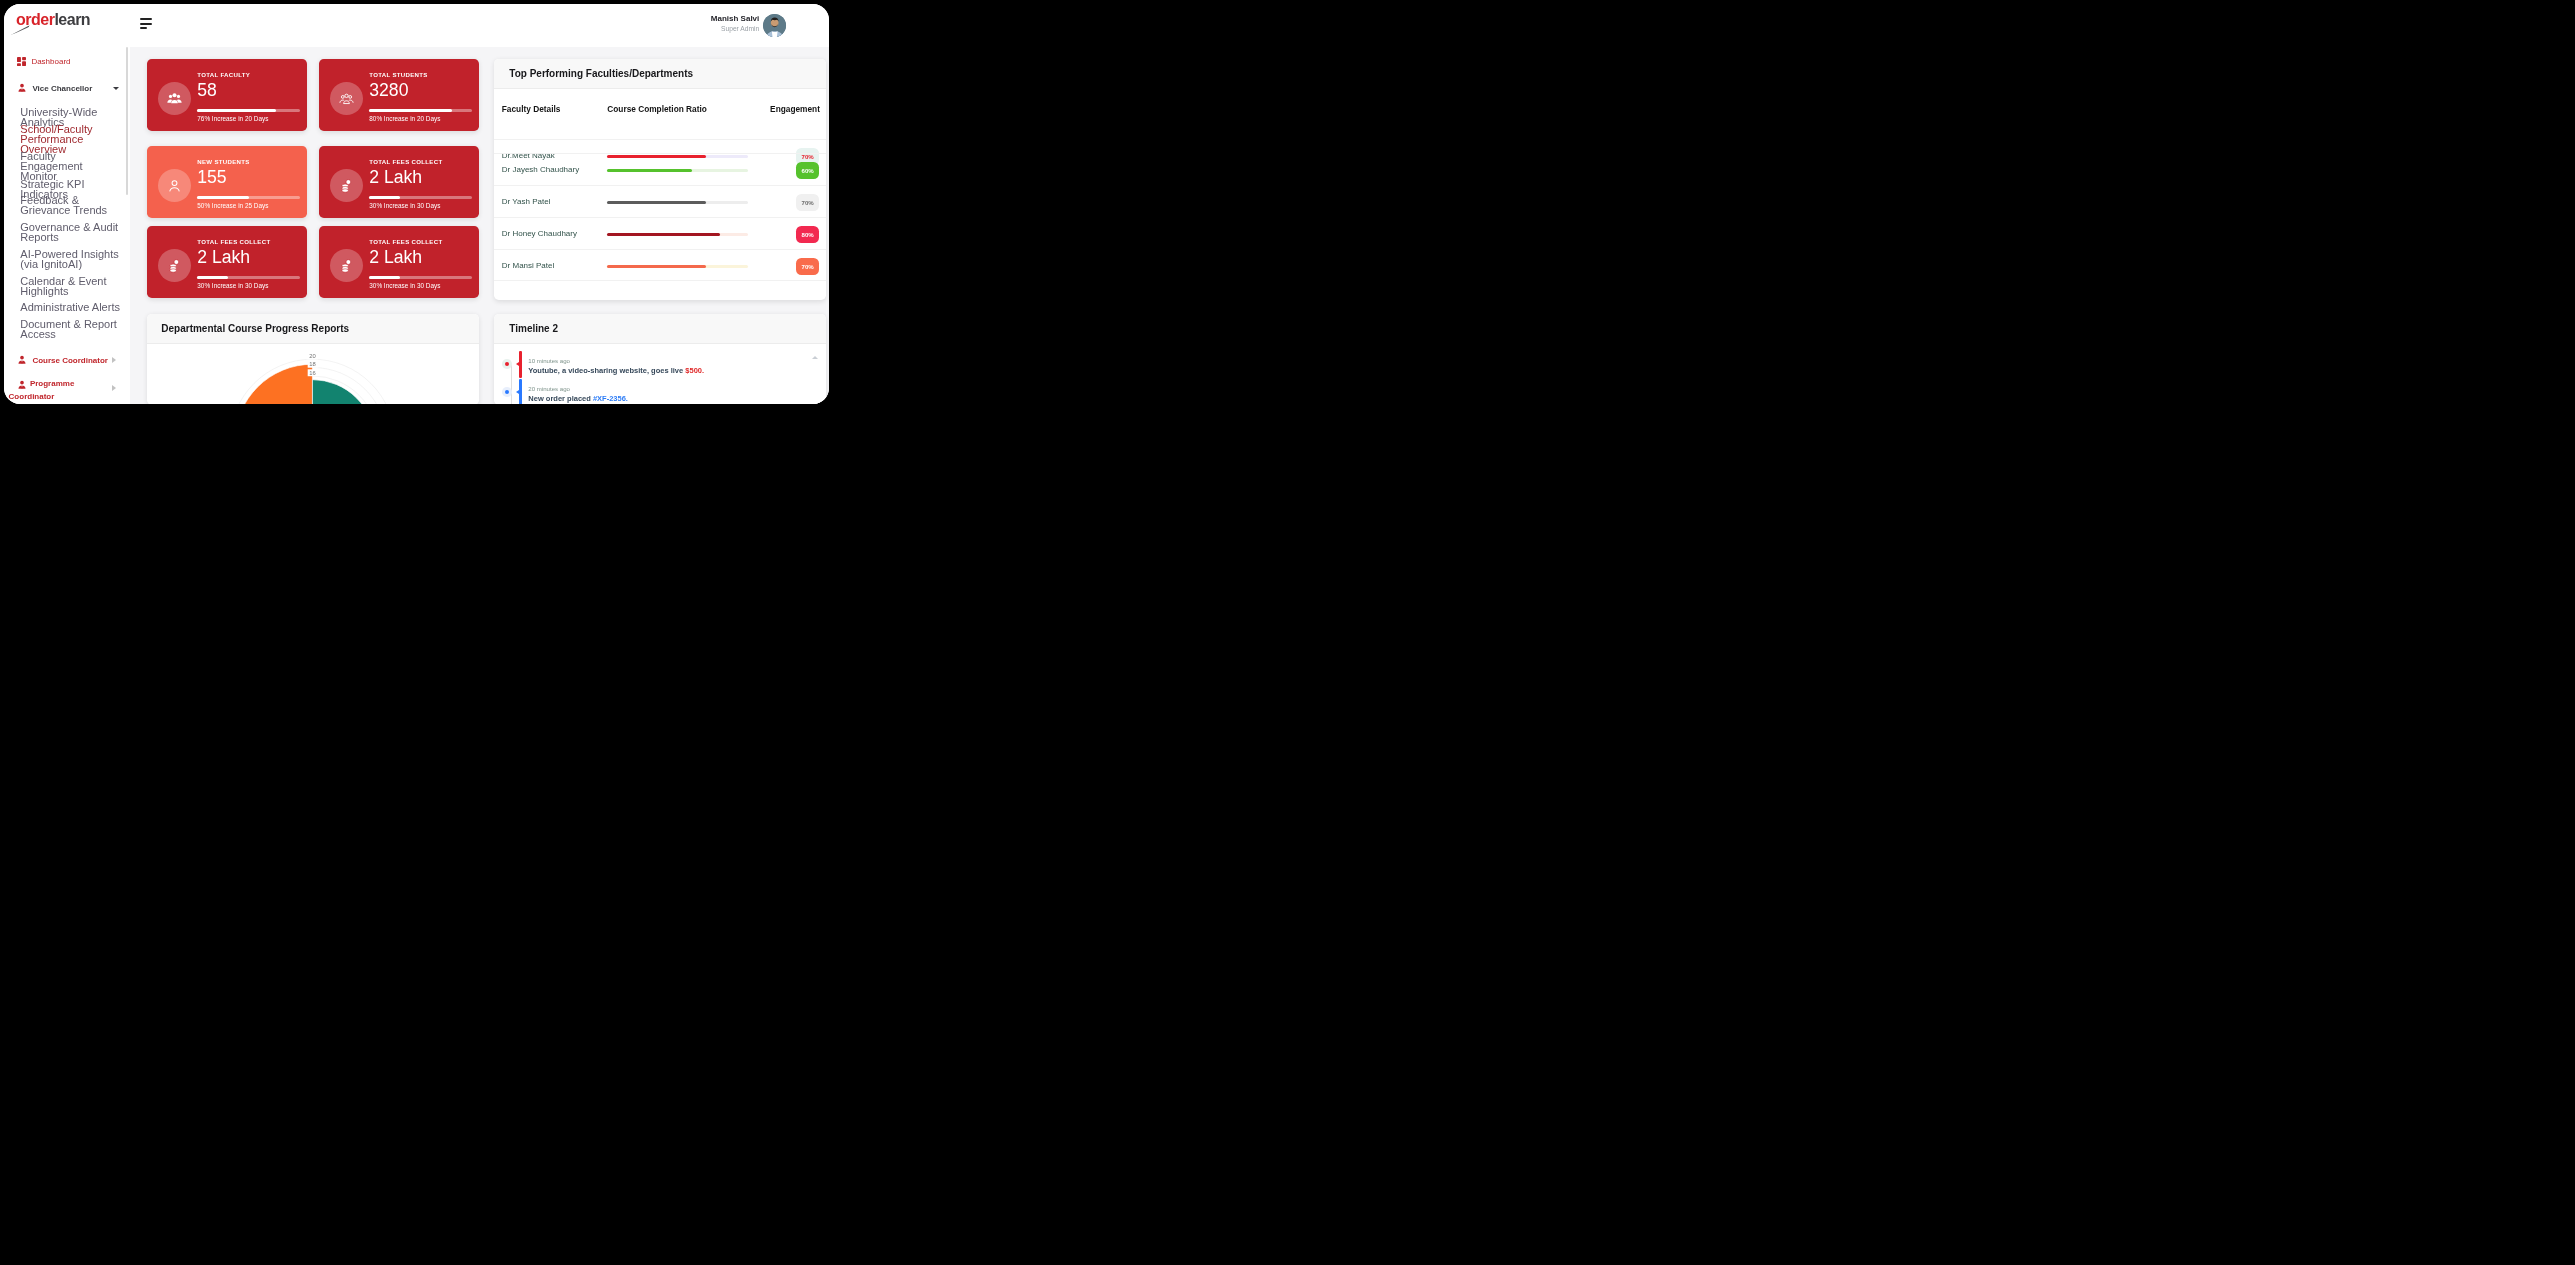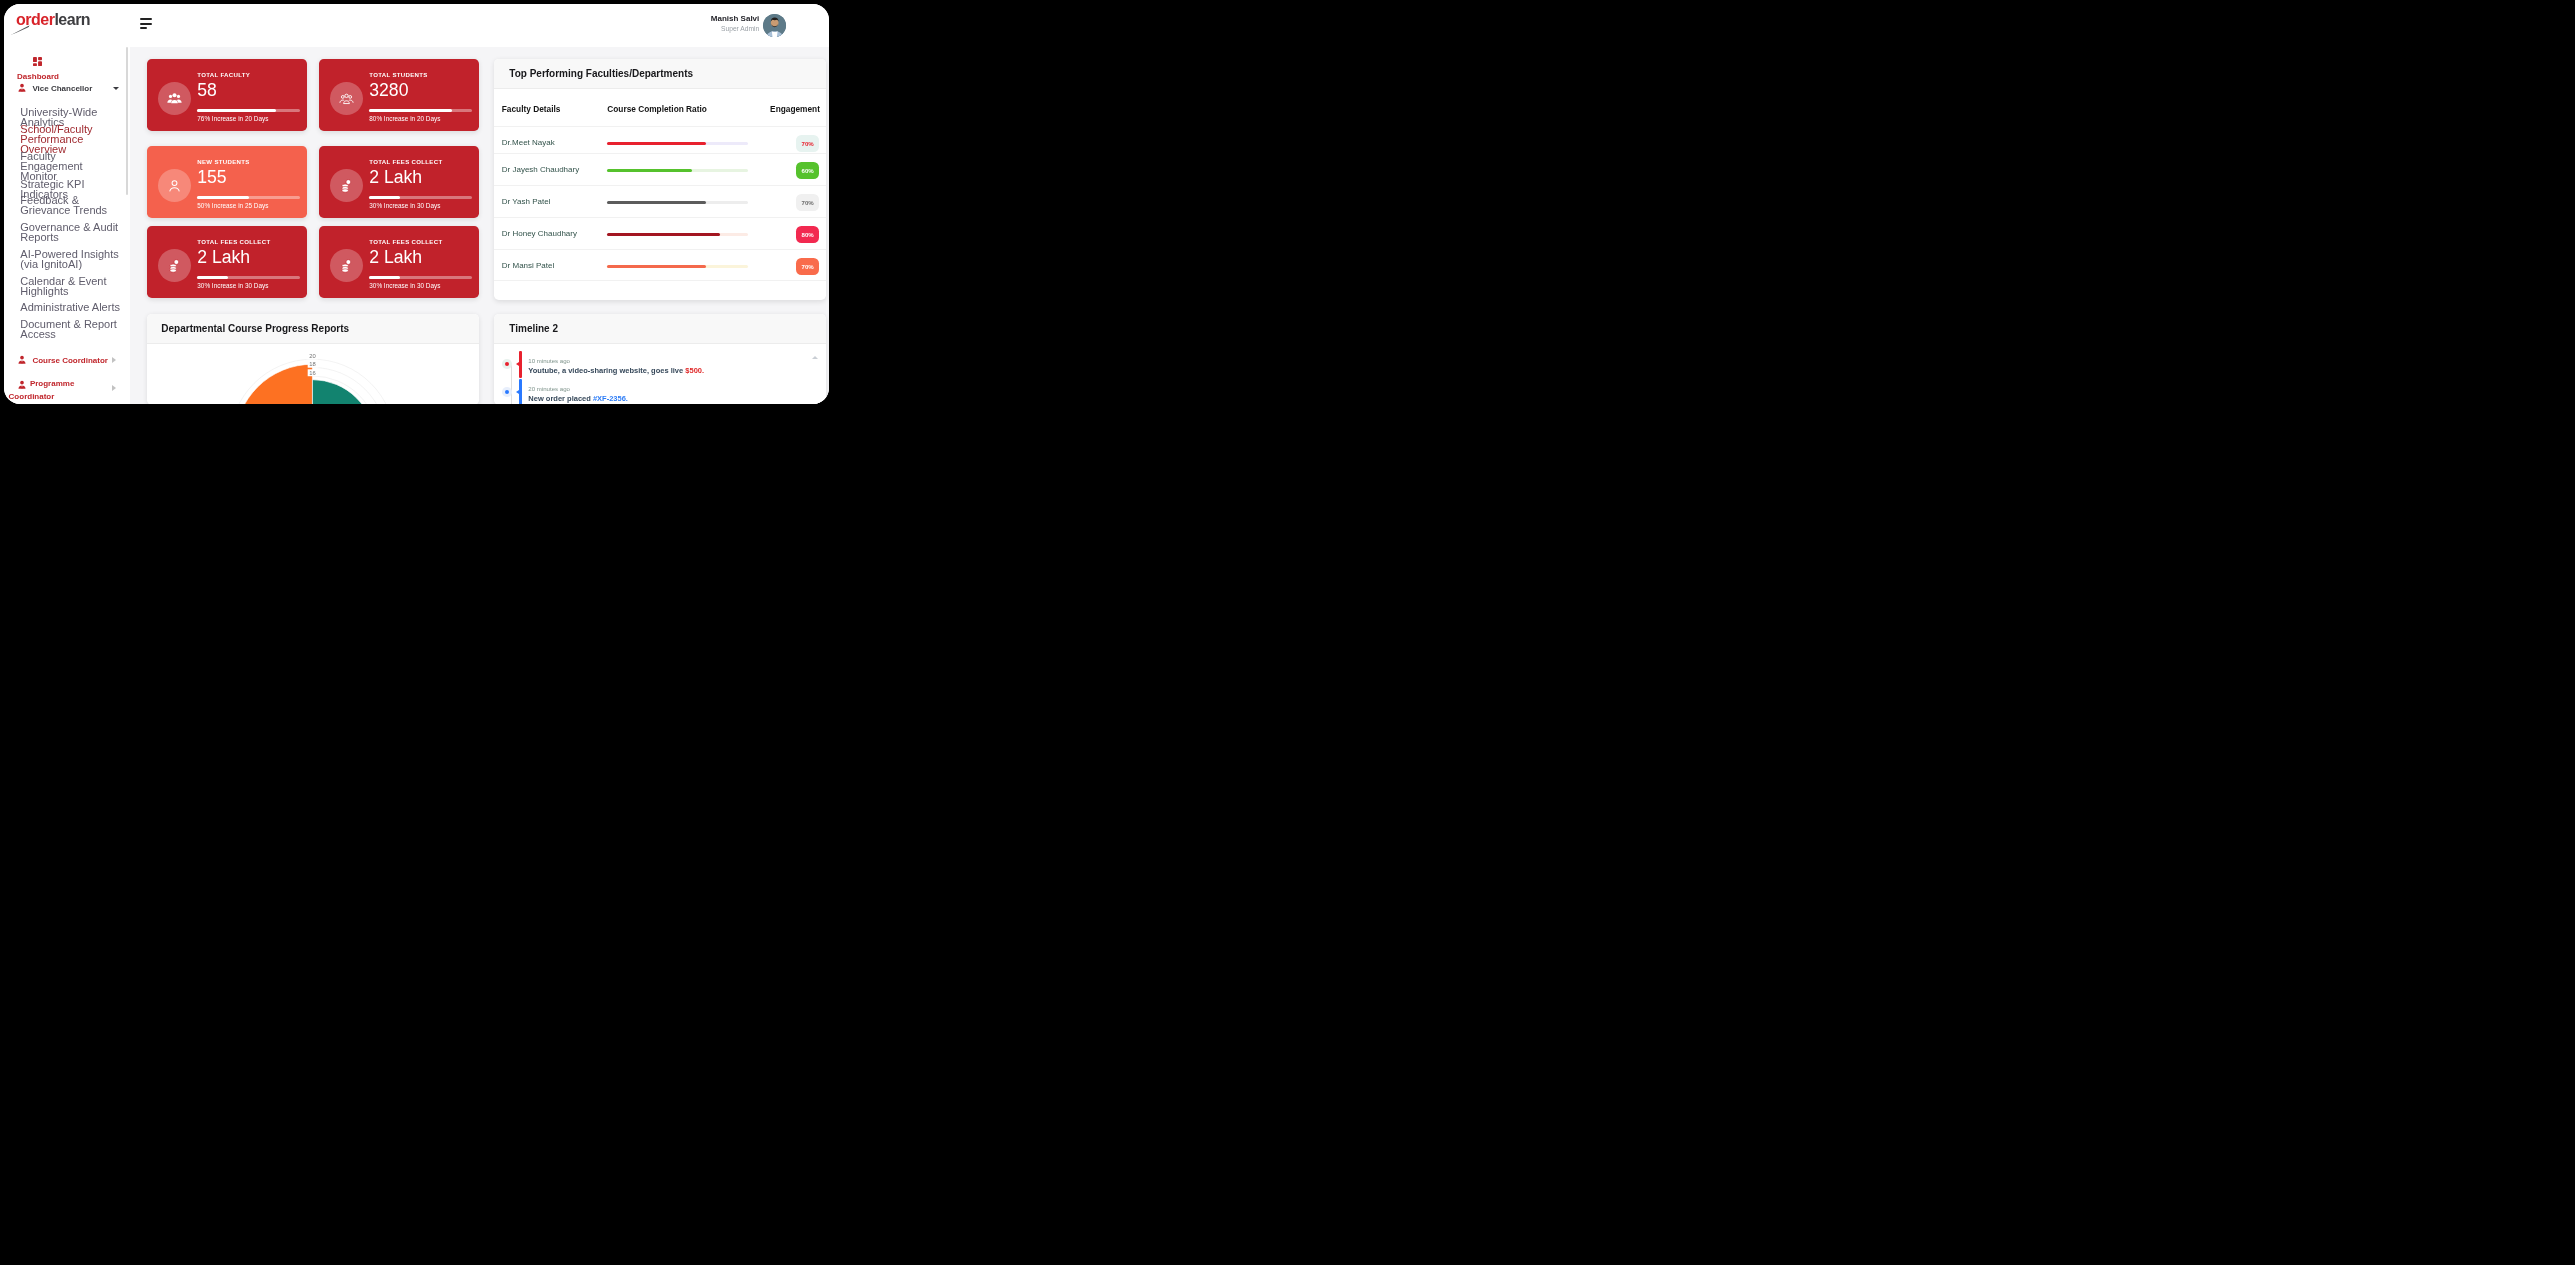--- a/index.html
+++ b/index.html
@@ -6,21 +6,21 @@
   body{width:835px;height:410px;position:relative;font-family:"Liberation Sans","DejaVu Sans",sans-serif;overflow:hidden;}
   .app{position:absolute;left:4.3px;top:4.3px;width:825px;height:400px;background:#fff;border-radius:16px;overflow:hidden;}
   
   .sidebar{position:absolute;left:0;top:0;width:126px;height:400px;background:#fff;border-right:0.5px solid #f0f0f0;}
   .logo{position:absolute;left:11.7px;top:6.4px;font-size:16px;font-weight:800;letter-spacing:-0.5px;cursor:pointer;}
   .logo-red{color:#d8232a;}
   .logo-dark{color:#3d3d40;}
   .logo-swoosh{position:absolute;left:-3.2px;top:16px;width:14px;height:6.4px;background:#55565a;transform:skewX(-40deg) rotate(-18deg);clip-path:polygon(0 100%,100% 0,100% 35%,8% 100%);}
   .scroll-thumb{position:absolute;left:122px;top:43px;width:2.1px;height:148px;border-radius:1.1px;background:#d8d8d8;}
   .nav-item{position:absolute;left:12.8px;display:flex;align-items:center;gap:5.3px;font-size:8px;cursor:pointer;white-space:nowrap;}
-  .nav-dashboard{top:53px;color:#c0262c;font-weight:700;flex-direction:column;}
+  .nav-dashboard{top:53px;color:#c0262c;font-weight:400;}
   .nav-vc{top:79px;color:#3a3a3f;font-weight:600;}
   .nav-cc{top:351px;color:#c0262c;font-weight:600;}
   .chev-down{width:0;height:0;border-left:3.2px solid transparent;border-right:3.2px solid transparent;border-top:3.7px solid #3a3a3f;margin-left:15px;}
   .chev-right{position:absolute;width:0;height:0;border-top:3.7px solid transparent;border-bottom:3.7px solid transparent;border-left:4.3px solid #c2c2c2;}
   .sub{position:absolute;left:16px;width:100px;font-size:11px;line-height:10px;color:#5f5c6b;cursor:pointer;}
   .sub.active{color:#9f282e;}
   .pg-line{position:absolute;font-size:8px;font-weight:600;color:#c0262c;cursor:pointer;}
   
   .header{position:absolute;left:126px;top:0;width:699px;height:43px;background:#fff;border-bottom:0.5px solid #eeeef0;}
   .burger{position:absolute;left:9.6px;top:14px;width:12.8px;height:10.6px;cursor:pointer;}
@@ -50,21 +50,21 @@
   
   .panel{background:#fff;}
   .panel-strip{position:absolute;left:0;top:0;right:0;height:29px;background:#f8f8f8;border-bottom:0.5px solid #ececec;border-radius:4.8px 4.8px 0 0;}
   .panel-title{position:absolute;left:15px;top:8.5px;font-size:10px;font-weight:600;color:#18181b;}
   .tp-panel{left:490px;top:55px;width:332px;height:241px;}
   .thead{position:absolute;top:40px;left:0;right:0;height:21px;font-size:8.3px;font-weight:700;color:#141414;}
   .th-1{position:absolute;left:7.5px;top:4.3px;}
   .th-2{position:absolute;left:113px;top:4.3px;}
   .th-3{position:absolute;right:6.4px;top:4.3px;}
   .trow{position:absolute;left:0;right:0;height:32px;border-top:0.5px solid #f1f1f1;}
-  .r1{top:67px}.r2{top:94px}.r3{top:126px}.r4{top:158px}.r5{top:190px}
+  .r1{top:80px}.r2{top:94px}.r3{top:126px}.r4{top:158px}.r5{top:190px}
   .tname{position:absolute;left:7.5px;top:11.2px;font-size:8px;color:#33534b;}
   .ttrack{position:absolute;left:113px;top:14.4px;width:141px;height:3.2px;border-radius:1.6px;}
   .tfill{display:block;height:3.2px;border-radius:1.6px;}
   .tf70{width:70%}.tf60{width:60%}.tf80{width:80%}
   .bt1{background:#edeafa}.bf1{background:#e8212e}
   .bt2{background:#e7f4e1}.bf2{background:#56c22d}
   .bt3{background:#ededed}.bf3{background:#5c5c5c}
   .bt4{background:#fcebe5}.bf4{background:#a31621}
   .bt5{background:#fbf4da}.bf5{background:#f4694c}
   .tbadge{position:absolute;right:7.5px;top:7.5px;width:22.4px;height:17px;border-radius:5.3px;font-size:6.1px;font-weight:700;display:flex;align-items:center;justify-content:center;}

